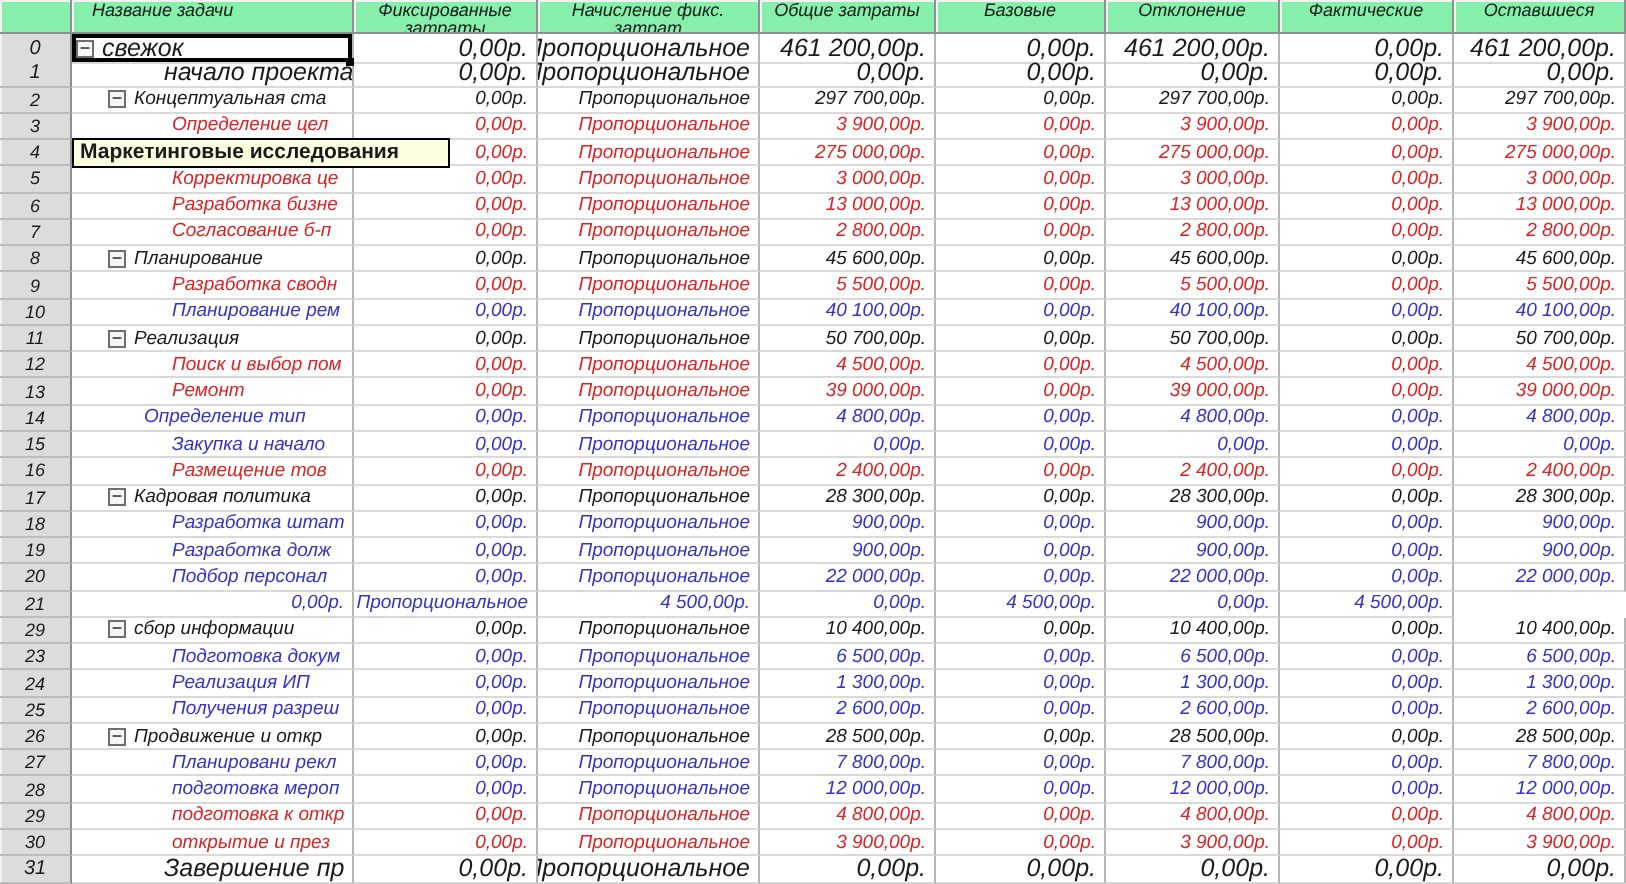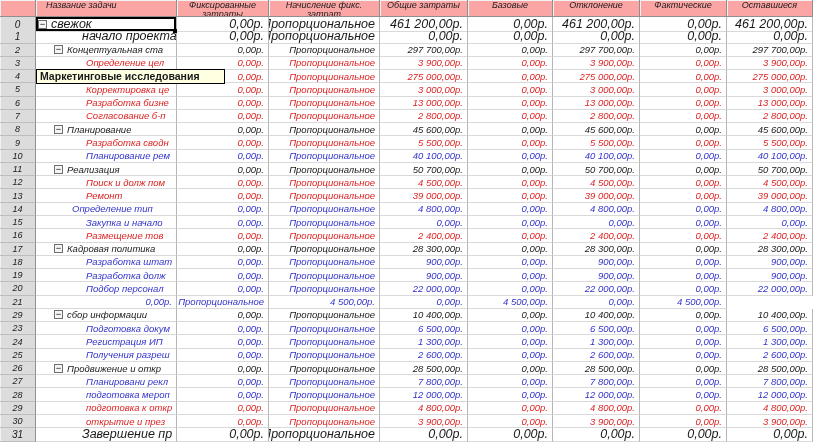--- a/index.html
+++ b/index.html
@@ -15,21 +15,21 @@
     cursor:default;
   }
   .grid-row {
     display:grid;
     grid-template-columns:36px 141px 92px 111px 88px 85px 87px 87px 86px;
     width:813px;
   }
   
   #header { height:17px; }
   .hcell {
-    background:#fca5a5;
+    background:#86efac;
     border-right:1px solid #8f8f8f;
     border-bottom:1px solid #8f8f8f;
     box-shadow:inset 1px 1px 0 #f2f2f2;
     font-size:9px; line-height:8.5px;
     text-align:center;
     padding-top:1px;
     overflow:hidden;
     white-space:normal;
   }
   .hcell.name-h { text-align:left; padding-left:10px; }
@@ -285,21 +285,21 @@
         <div class="cell accrual c-black">Пропорциональное</div>
         <div class="cell val c-black">50 700,00р.</div>
         <div class="cell val c-black">0,00р.</div>
         <div class="cell val c-black">50 700,00р.</div>
         <div class="cell val c-black">0,00р.</div>
         <div class="cell val c-black">50 700,00р.</div>
       </div>
       <div class="grid-row row">
         <div class="cell numcol">12</div>
         <div class="cell name c-red ind2">
-          <span class="task-label">Поиск и долж пом</span>
+          <span class="task-label">Поиск и выбор пом</span>
         </div>
         <div class="cell val c-red">0,00р.</div>
         <div class="cell accrual c-red">Пропорциональное</div>
         <div class="cell val c-red">4 500,00р.</div>
         <div class="cell val c-red">0,00р.</div>
         <div class="cell val c-red">4 500,00р.</div>
         <div class="cell val c-red">0,00р.</div>
         <div class="cell val c-red">4 500,00р.</div>
       </div>
       <div class="grid-row row">
@@ -440,21 +440,21 @@
         <div class="cell accrual c-blue">Пропорциональное</div>
         <div class="cell val c-blue">6 500,00р.</div>
         <div class="cell val c-blue">0,00р.</div>
         <div class="cell val c-blue">6 500,00р.</div>
         <div class="cell val c-blue">0,00р.</div>
         <div class="cell val c-blue">6 500,00р.</div>
       </div>
       <div class="grid-row row">
         <div class="cell numcol">24</div>
         <div class="cell name c-blue ind2">
-          <span class="task-label">Регистрация ИП</span>
+          <span class="task-label">Реализация ИП</span>
         </div>
         <div class="cell val c-blue">0,00р.</div>
         <div class="cell accrual c-blue">Пропорциональное</div>
         <div class="cell val c-blue">1 300,00р.</div>
         <div class="cell val c-blue">0,00р.</div>
         <div class="cell val c-blue">1 300,00р.</div>
         <div class="cell val c-blue">0,00р.</div>
         <div class="cell val c-blue">1 300,00р.</div>
       </div>
       <div class="grid-row row">

